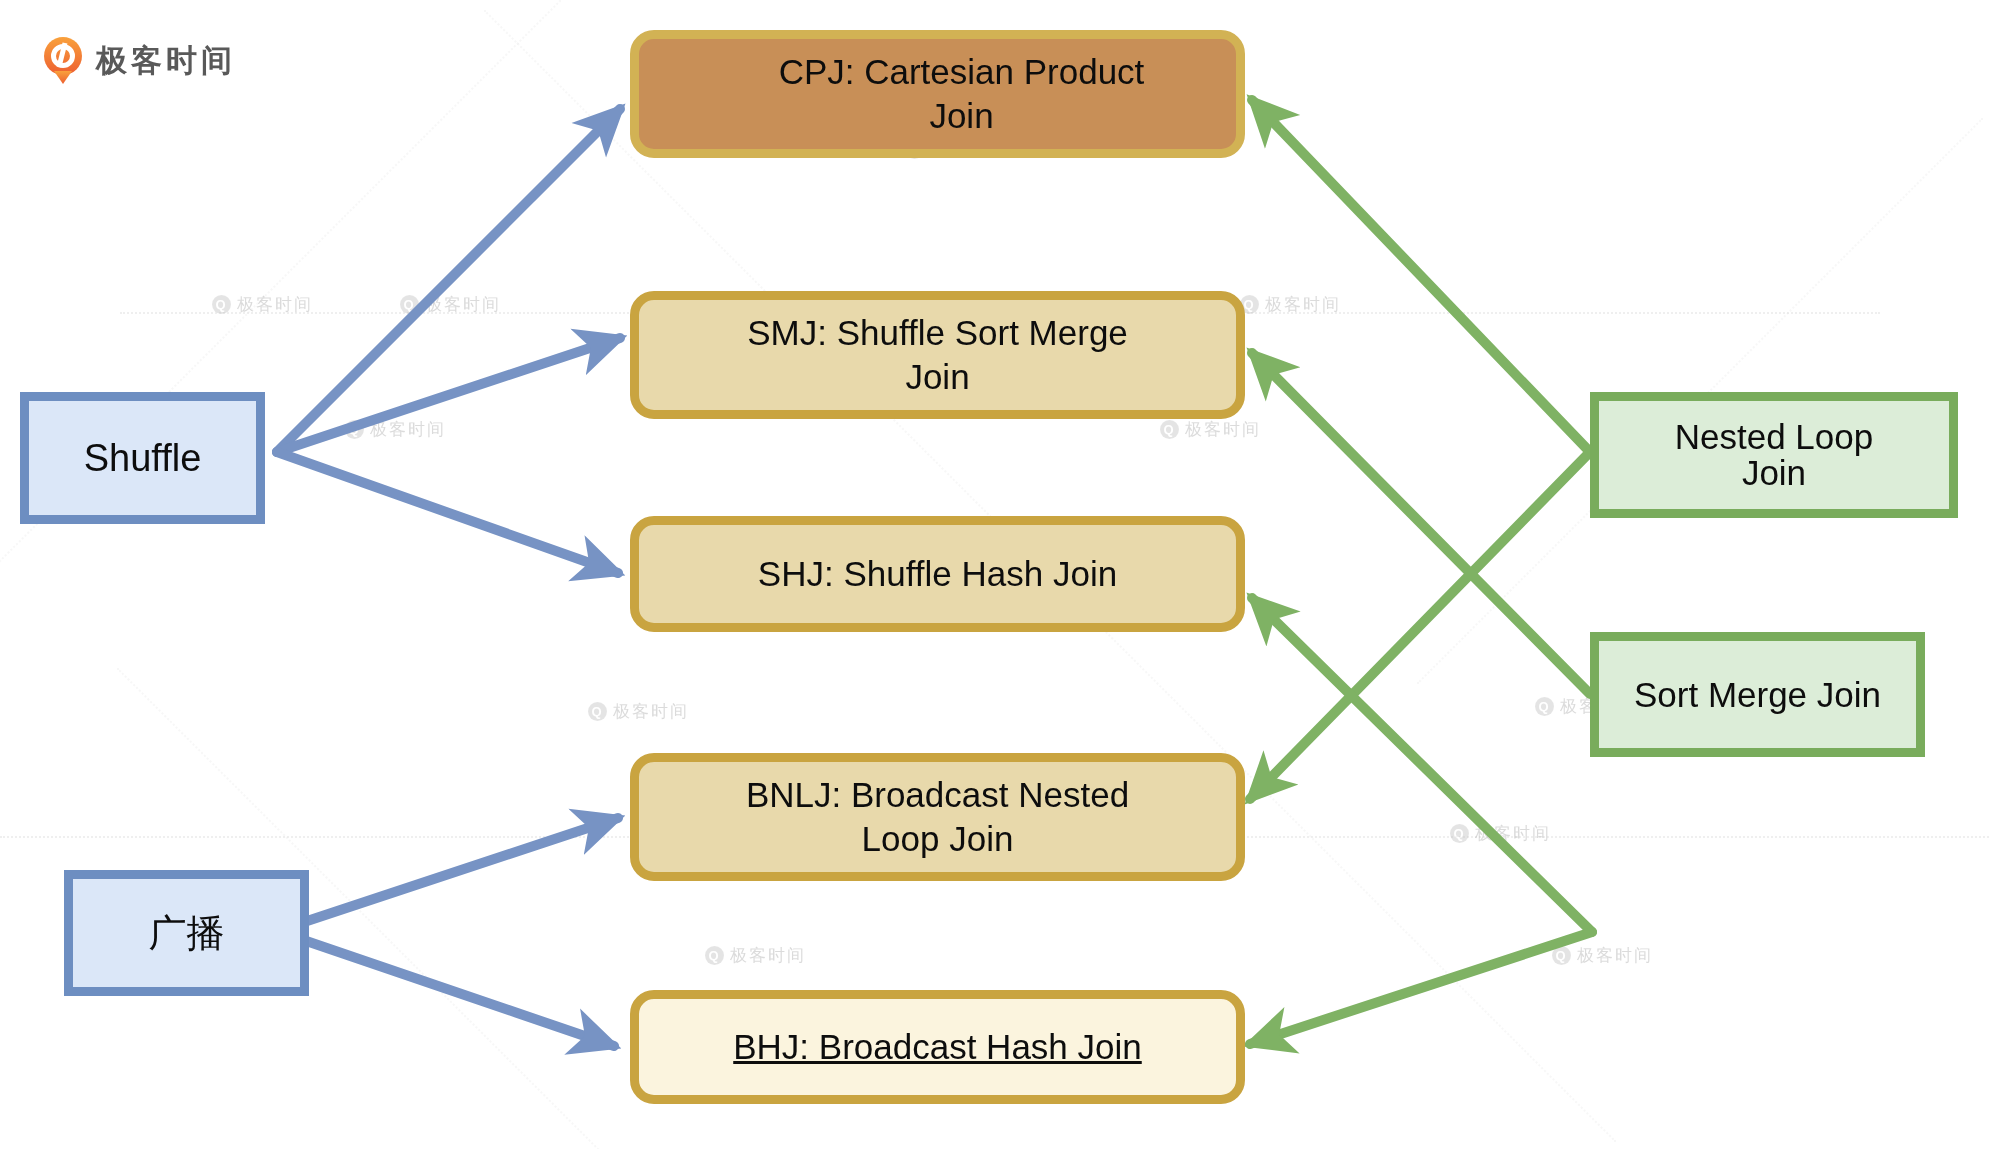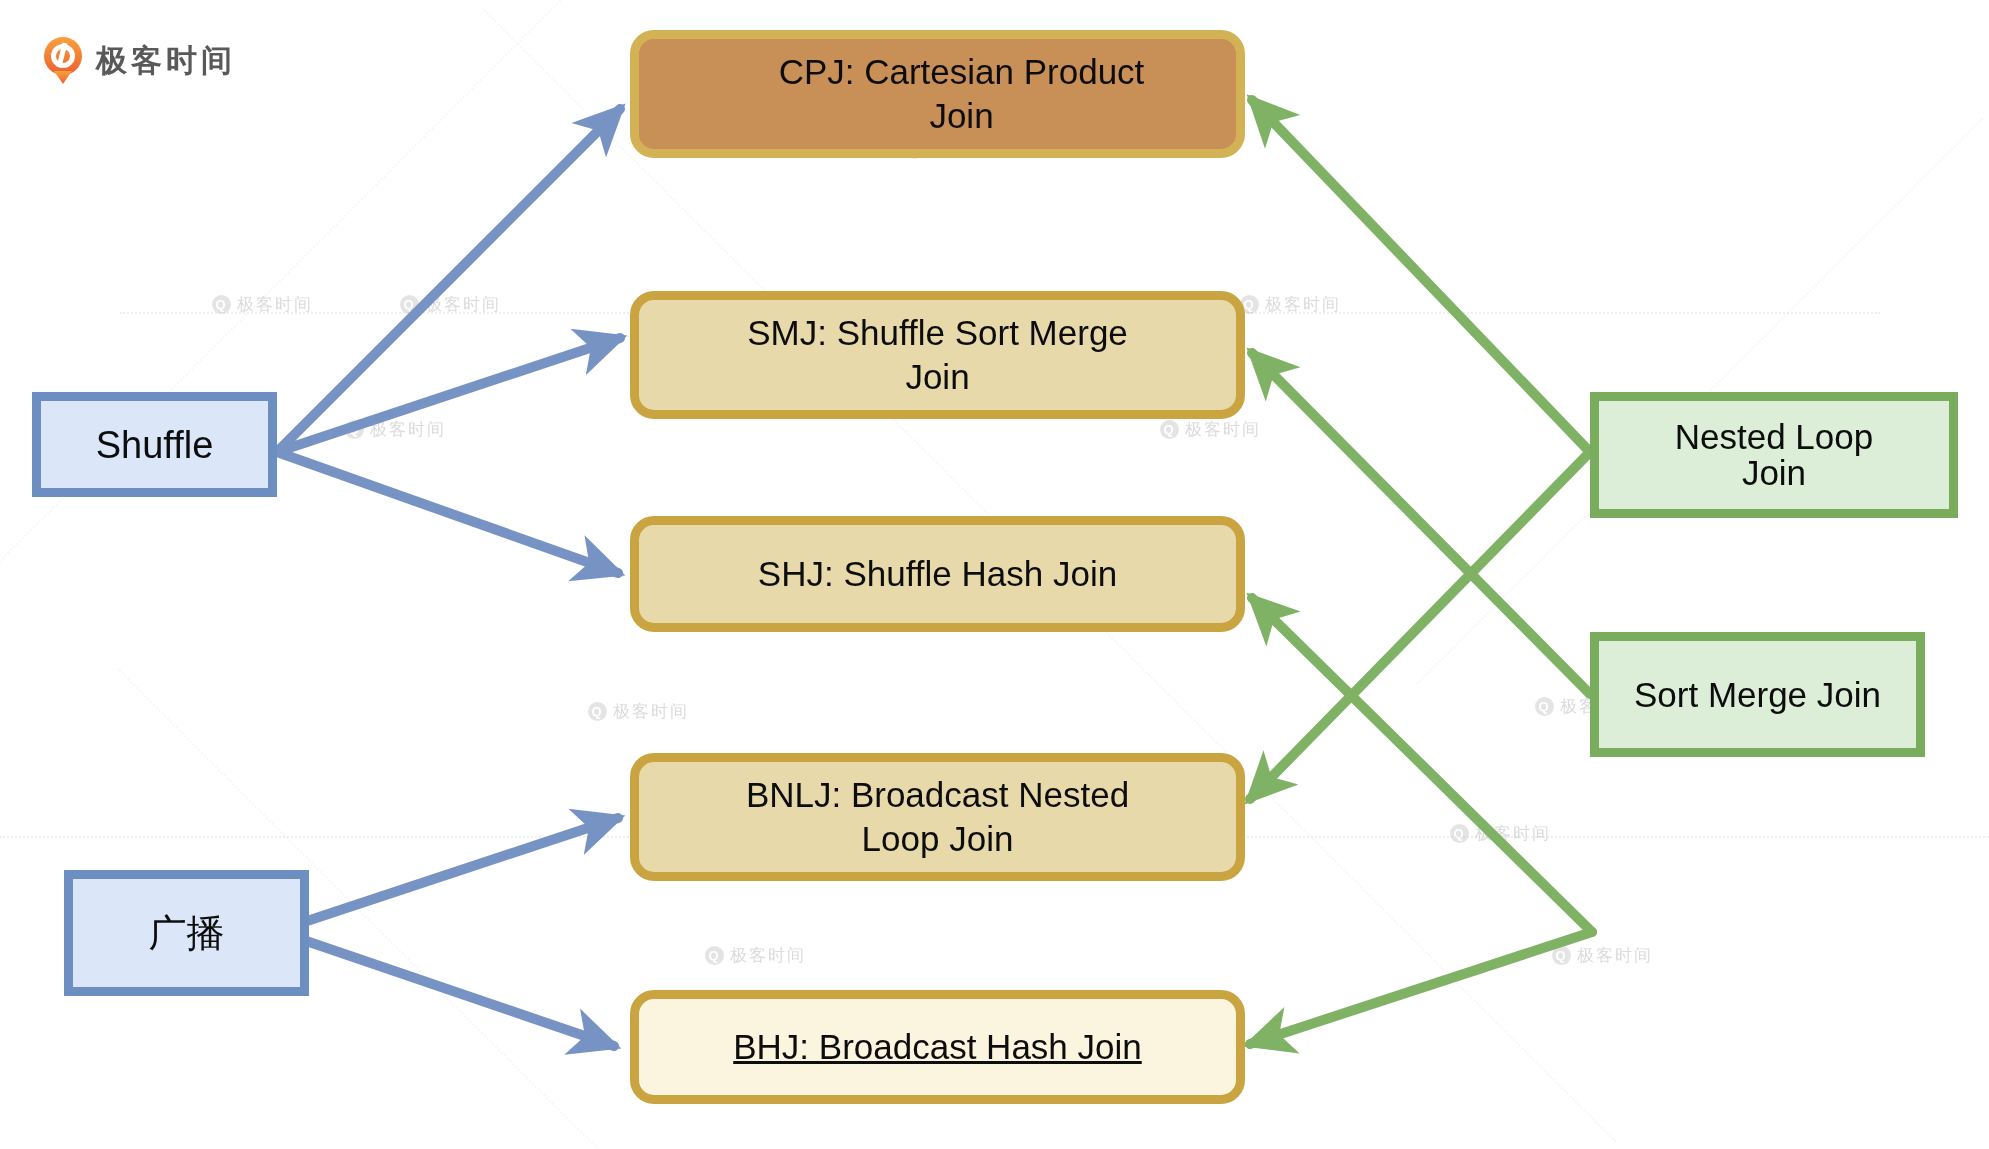--- a/index.html
+++ b/index.html
@@ -154,21 +154,21 @@
     <line class="blue" x1="277" y1="452" x2="618" y2="573" marker-end="url(#arrow-blue)"></line>
     <line class="blue" x1="277" y1="931" x2="618" y2="818" marker-end="url(#arrow-blue)"></line>
     <line class="blue" x1="277" y1="931" x2="614" y2="1046" marker-end="url(#arrow-blue)"></line>
     <line class="green" x1="1590" y1="452" x2="1252" y2="100" marker-end="url(#arrow-green)"></line>
     <line class="green" x1="1590" y1="452" x2="1250" y2="799" marker-end="url(#arrow-green)"></line>
     <line class="green" x1="1590" y1="694" x2="1252" y2="353" marker-end="url(#arrow-green)"></line>
     <line class="green" x1="1592" y1="932" x2="1252" y2="598" marker-end="url(#arrow-green)"></line>
     <line class="green" x1="1592" y1="932" x2="1250" y2="1044" marker-end="url(#arrow-green)"></line>
   </svg>
 
-  <div class="node node-left" style="left:32px;top:392px;width:245px;height:105px;">
+  <div class="node node-left" style="left:20px;top:392px;width:245px;height:132px;">
     <span>Shuffle</span>
   </div>
   <div class="node node-left" style="left:32px;top:870px;width:245px;height:126px;margin-left:32px;">
     <span>广播</span>
   </div>
 
   <div class="node node-mid cpj" style="left:630px;top:30px;width:615px;height:128px;">
     <span>CPJ: Cartesian Product<br>Join</span>
   </div>
   <div class="node node-mid" style="left:630px;top:268px;width:615px;height:128px;margin-top:23px;">

